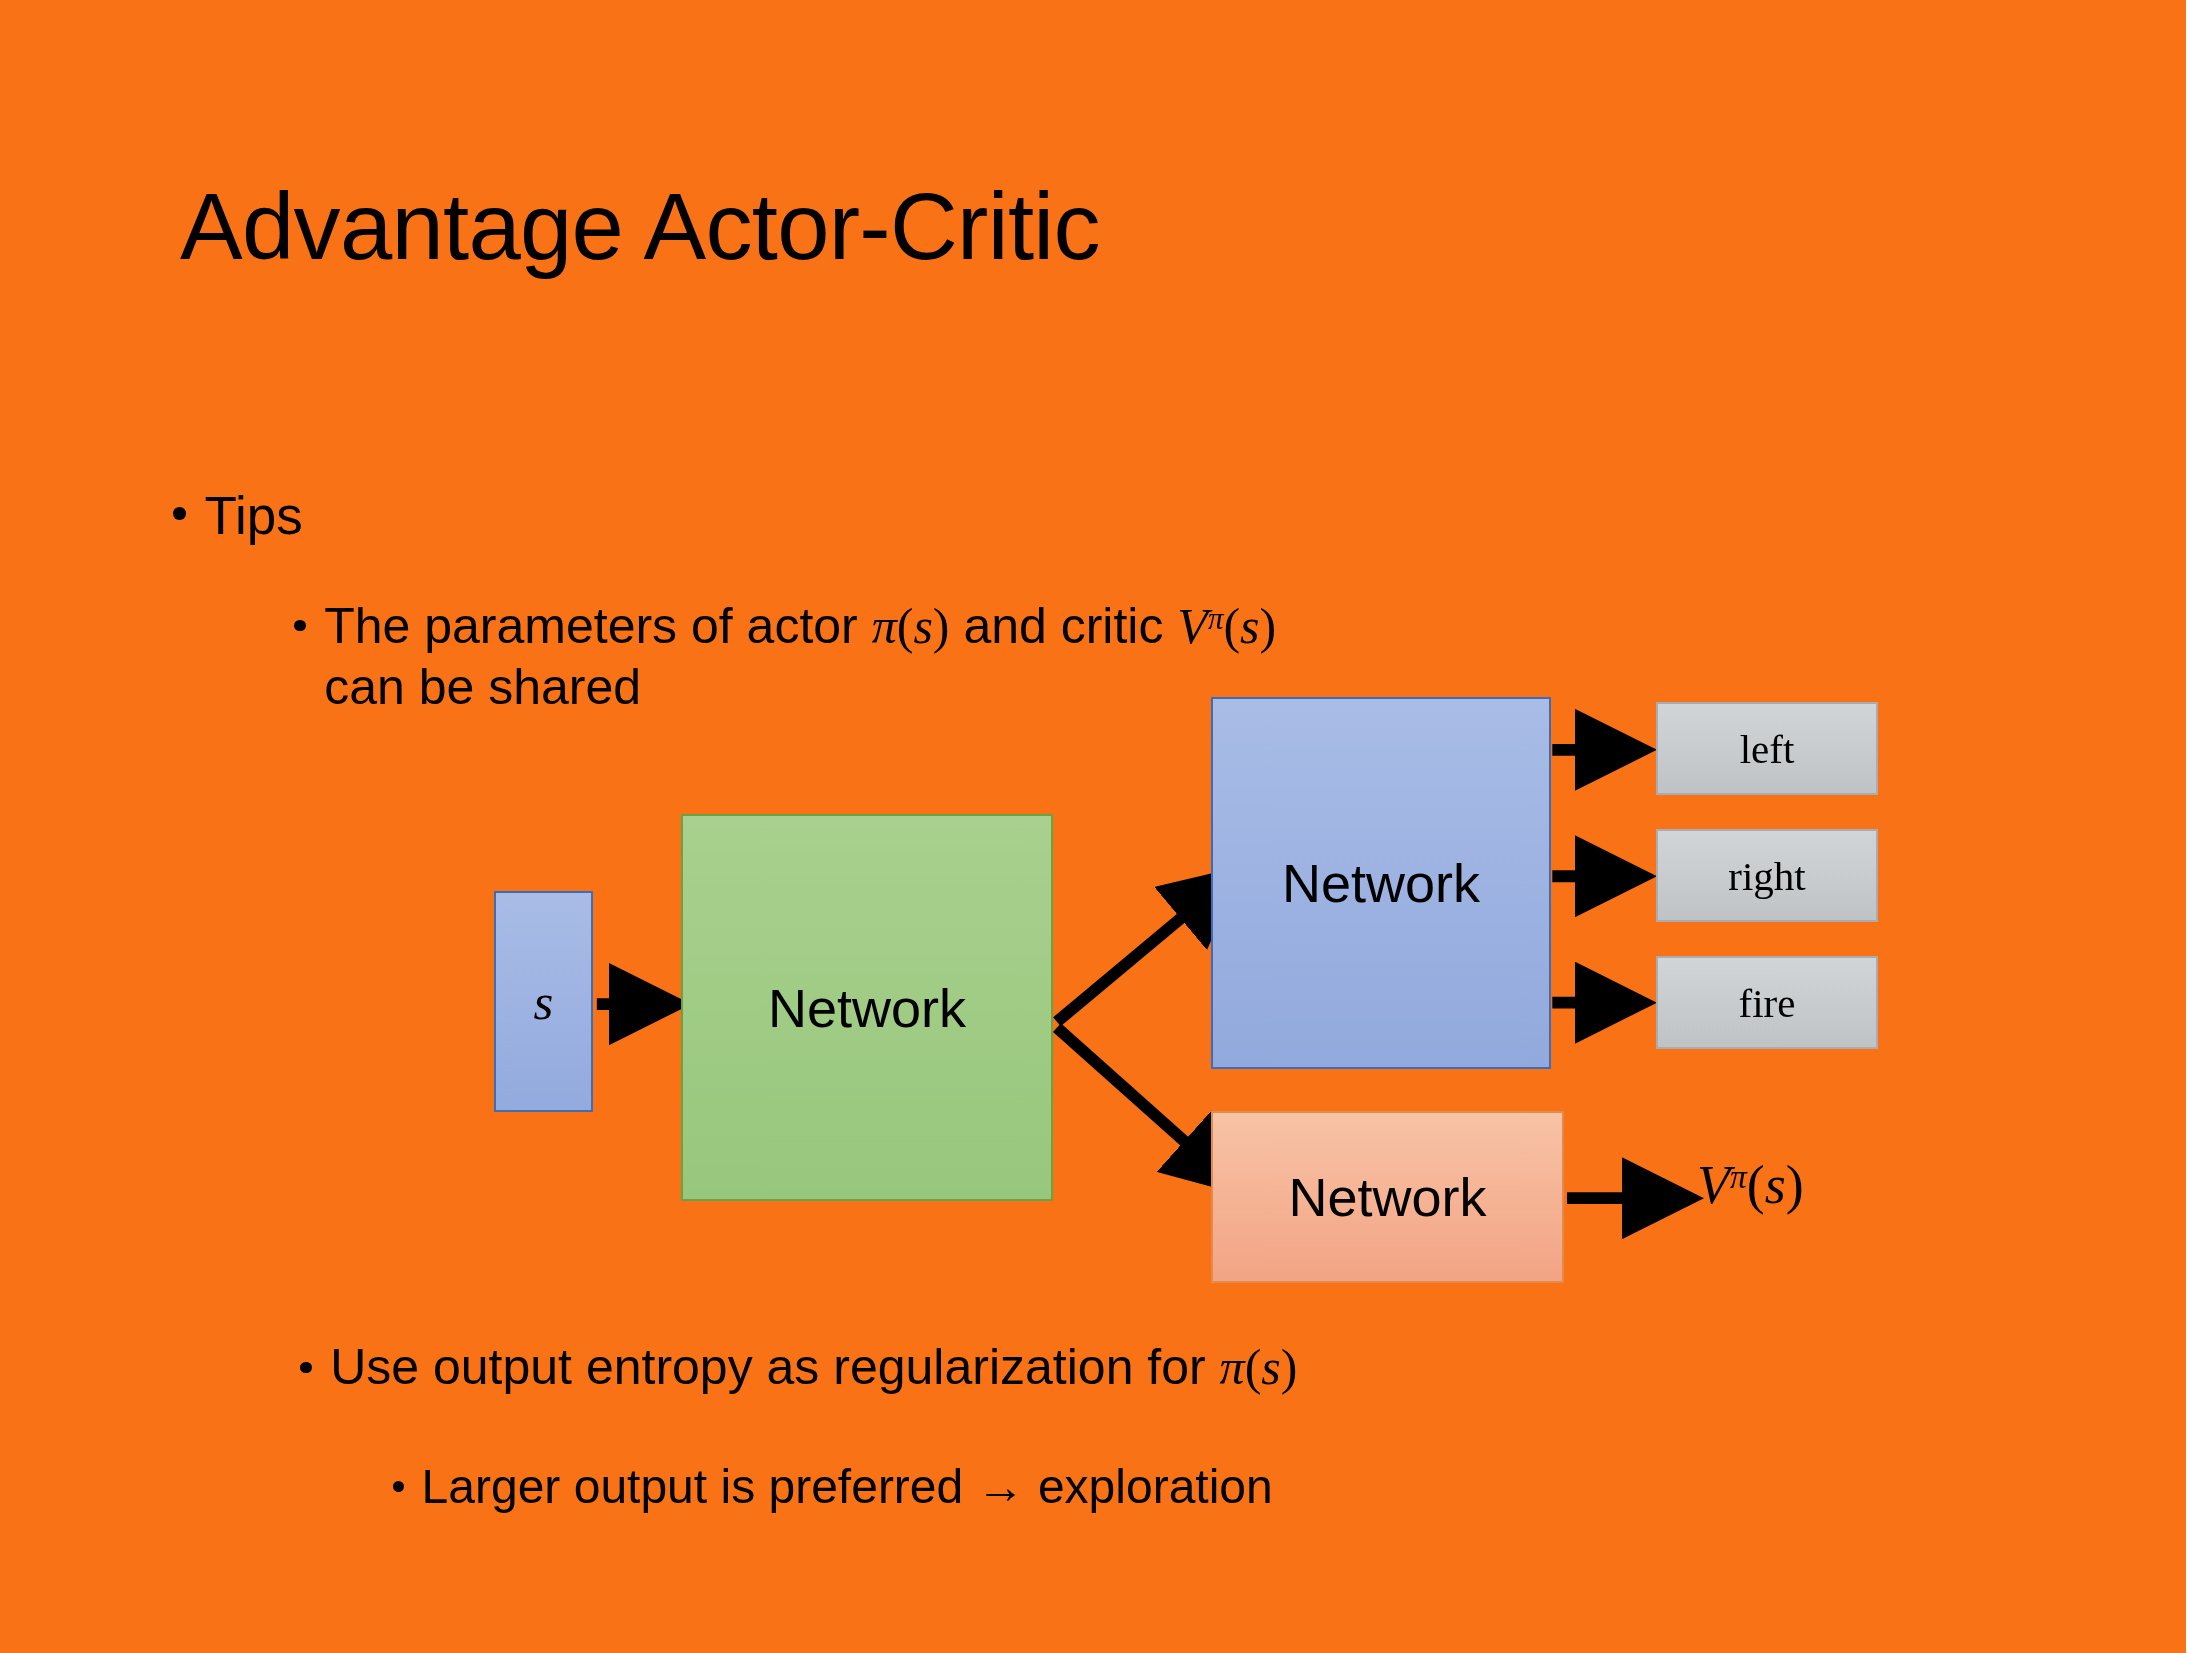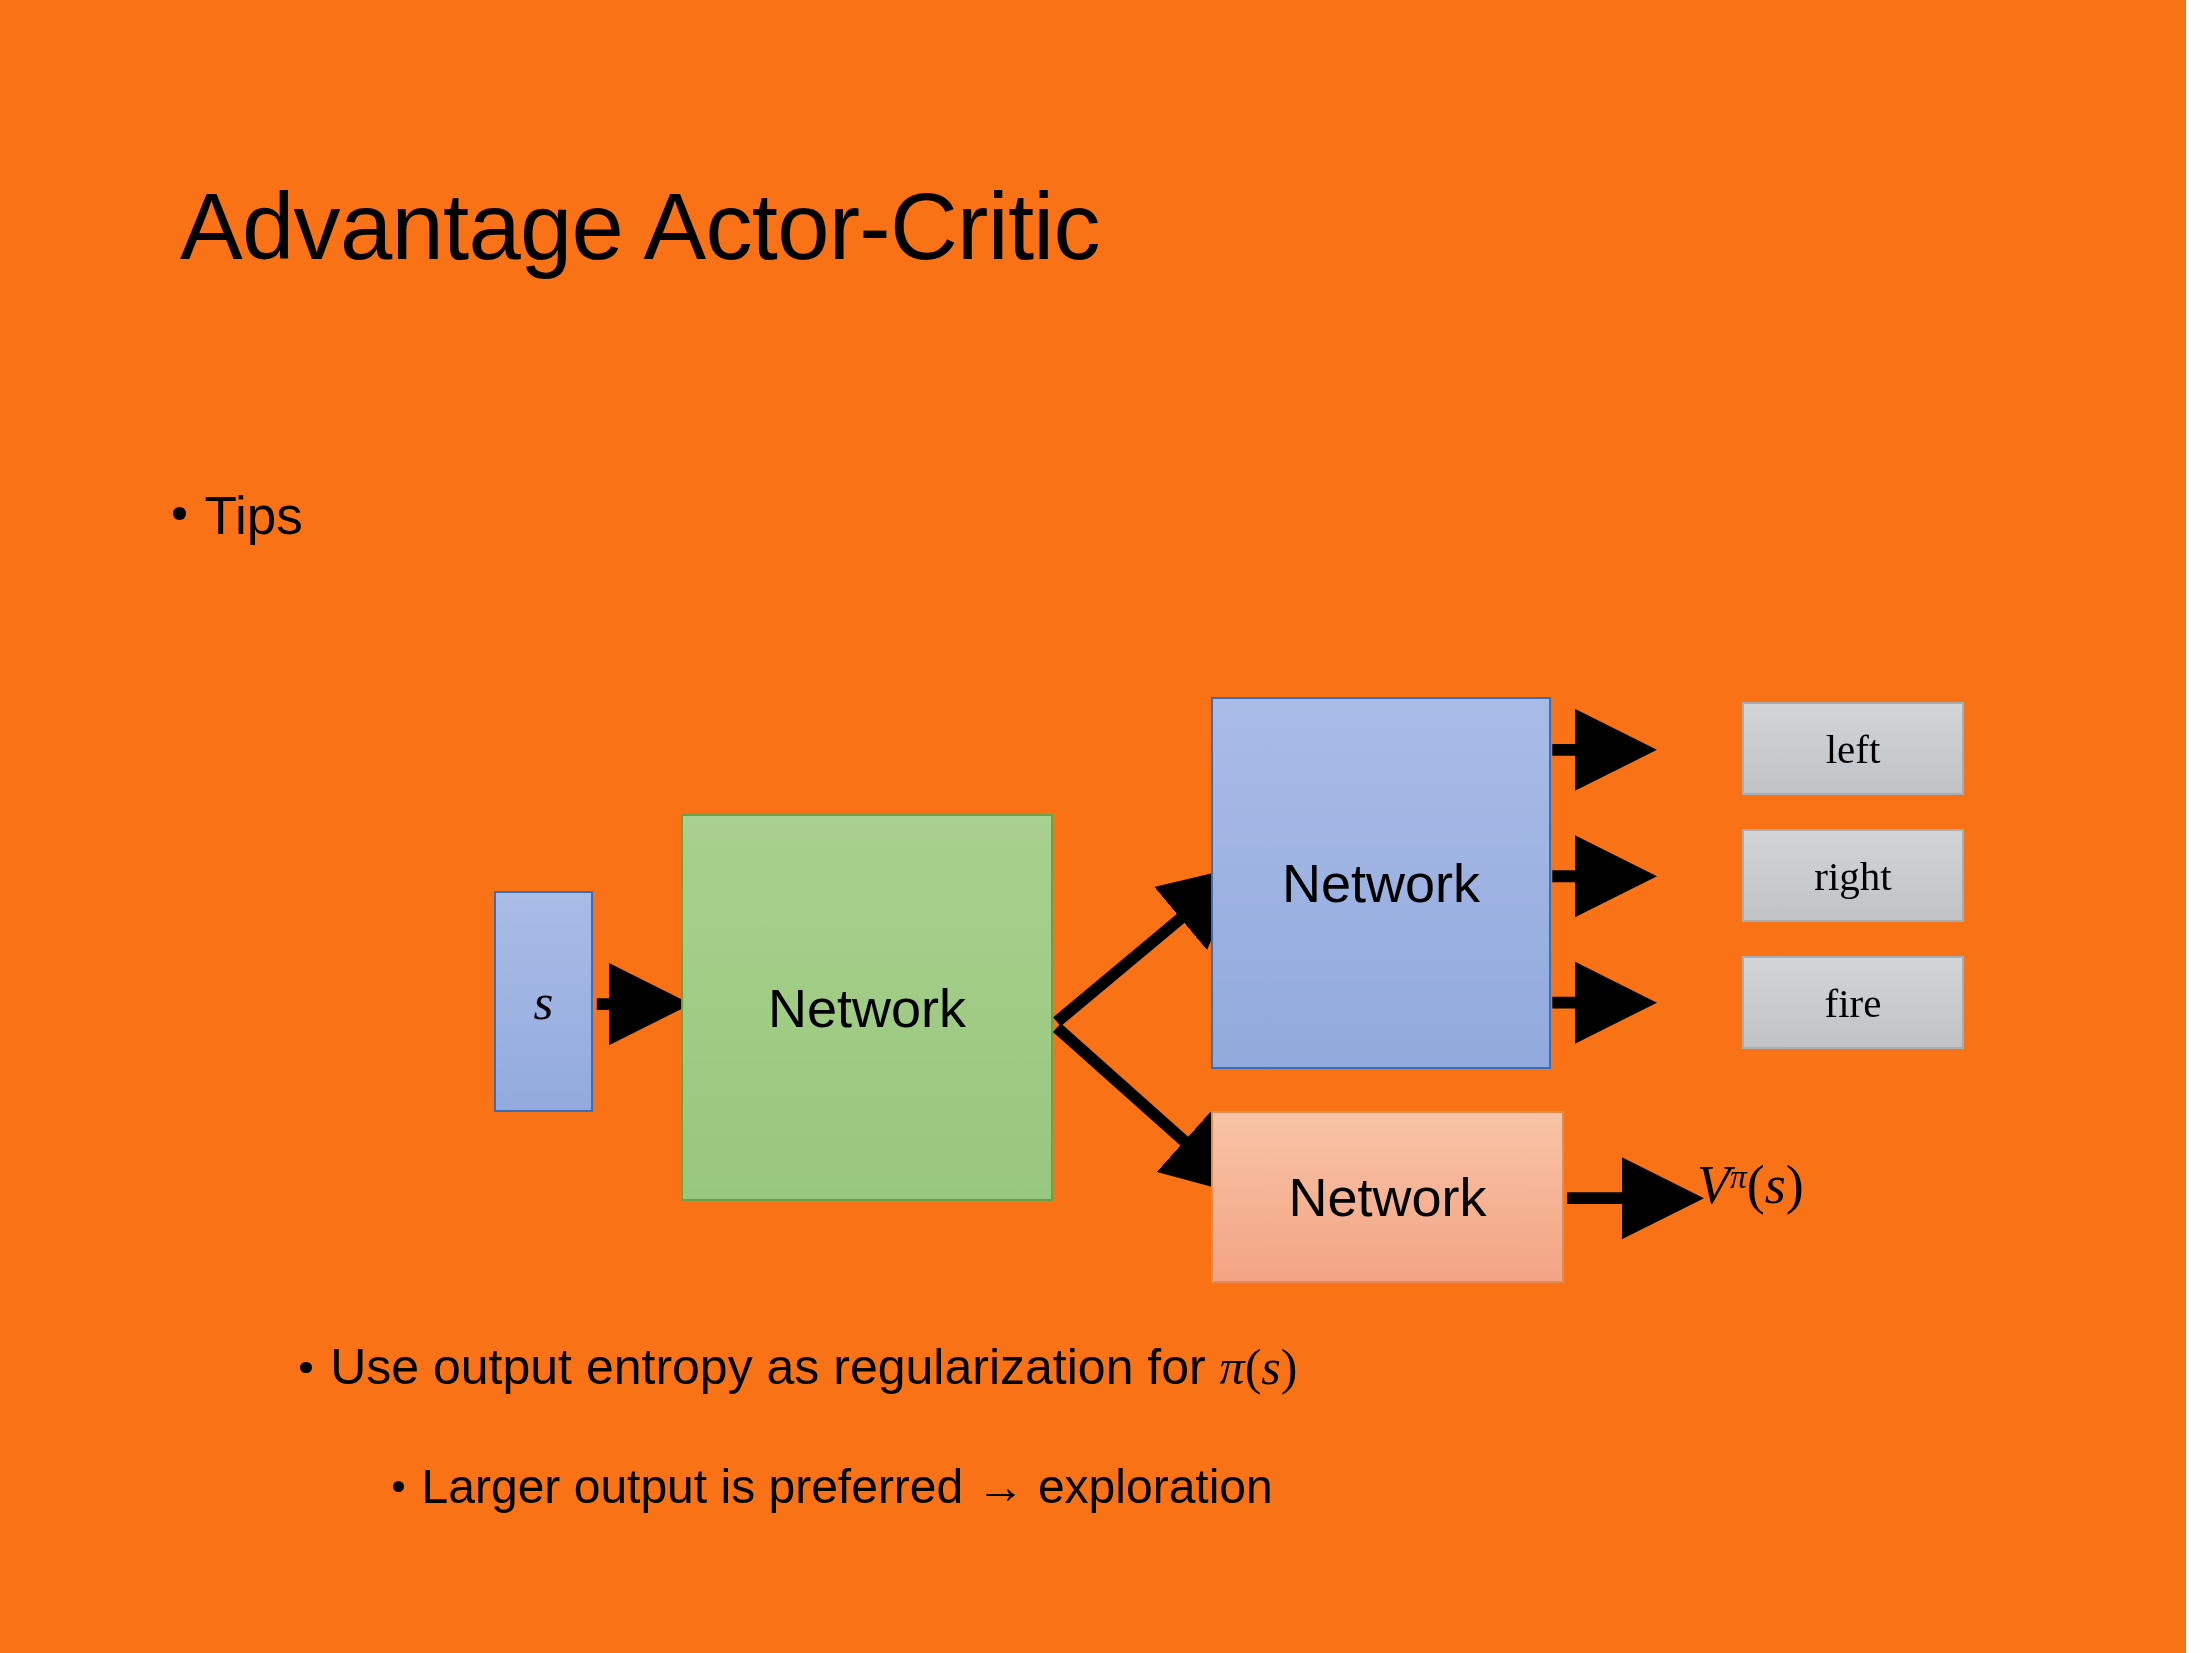--- a/index.html
+++ b/index.html
@@ -177,21 +177,21 @@
     position: absolute;
     box-sizing: border-box;
     display: flex;
     align-items: center;
     justify-content: center;
     background: linear-gradient(to bottom, #d2d5d8 0%, #bfc3c6 100%);
     border: 2.2px solid #a9adb1;
     font-family: "Liberation Serif", serif;
     font-size: 41px;
     color: #000000;
-    left: 1742px;
+    left: 1656px;
     width: 222px;
     height: 93px;
   }
   #action-left  { top: 702px; }
   #action-right { top: 829px; }
   #action-fire  { top: 956px; }
 
   #critic-output {
     position: absolute;
     left: 1697px;
@@ -213,20 +213,24 @@
 
 <div id="slide">
 
   <div id="slide-title">Advantage Actor-Critic</div>
 
   <div class="bullet-row" id="bullet-tips">
     <span class="bullet-dot"></span>
     <span class="bullet-text">Tips</span>
   </div>
 
+  <div class="bullet-row" id="bullet-params">
+    <span class="bullet-dot"></span>
+    <span class="bullet-text"><span>The parameters of actor </span><span class="mathi">π</span><span class="mathu">(</span><span class="mathi">s</span><span class="mathu">)</span><span>  and critic </span><span class="mathi">V</span><span class="sup">π</span><span class="mathu">(</span><span class="mathi">s</span><span class="mathu">)</span><br><span>can be shared</span></span>
+  </div>
 
   <div id="diagram">
 
     <svg id="arrows" viewBox="0 0 3000 2250" xmlns="http://www.w3.org/2000/svg">
       <defs>
         <marker id="ah" markerWidth="7" markerHeight="7" refX="5.6" refY="3.5" orient="auto" markerUnits="strokeWidth">
           <path d="M0,0 L7,3.5 L0,7 z" fill="#000000"></path>
         </marker>
       </defs>
 

